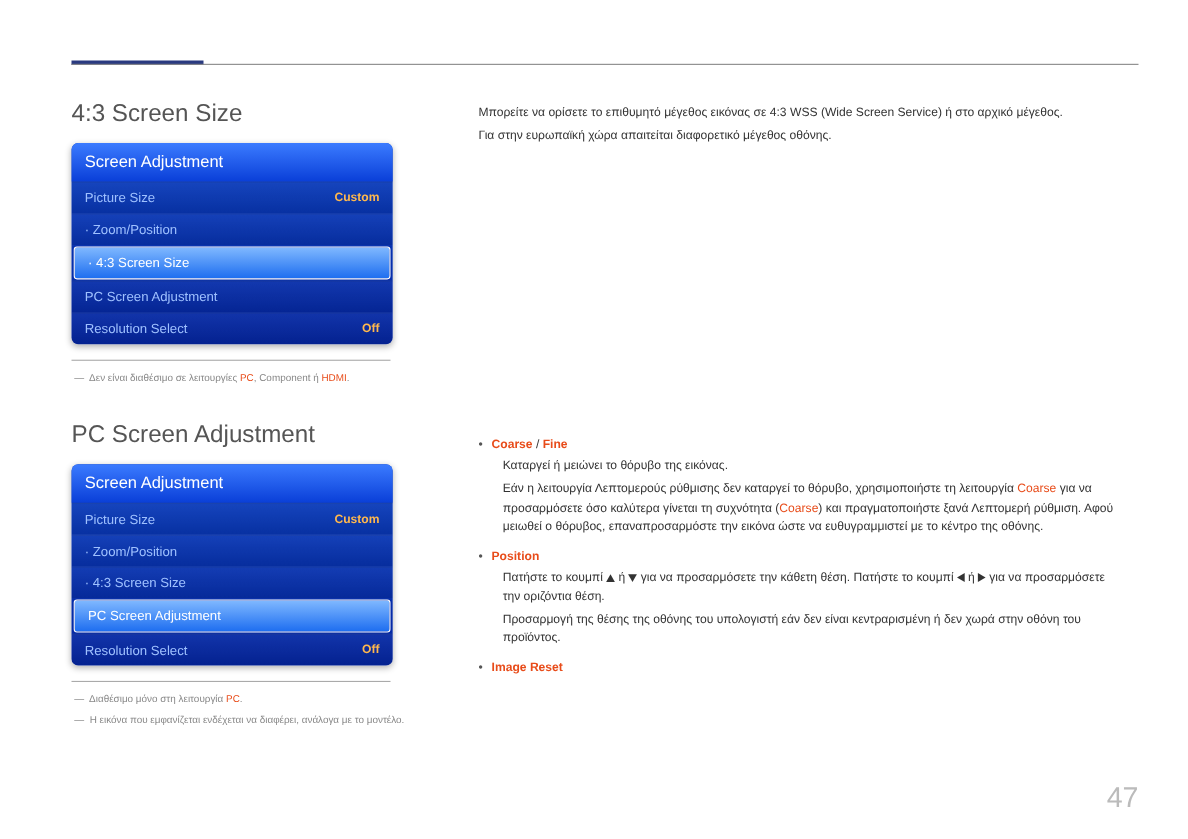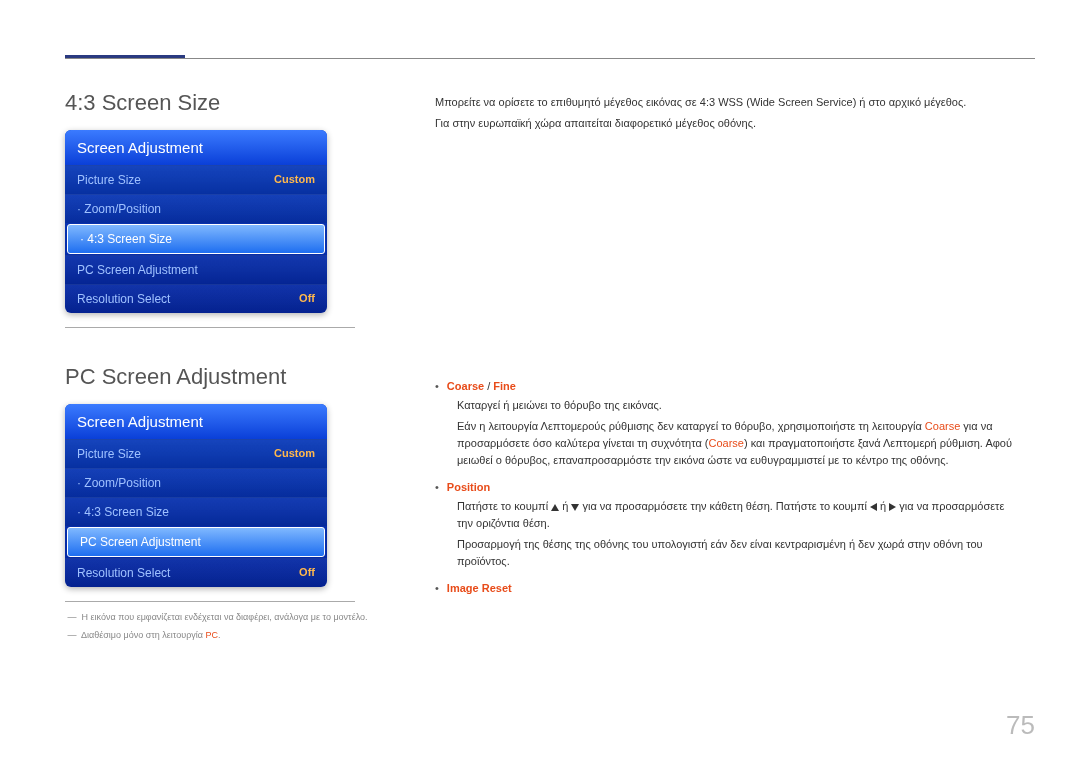--- a/index.html
+++ b/index.html
@@ -50,36 +50,37 @@
     padding-top: 4px;
   }
   .section-title {
     font-size: 22px;
     font-weight: 400;
     color: #555;
     margin-bottom: 14px;
   }
   
   .osd {
-    width: 262px;
+    width: 292px;
     border-radius: 6px;
     overflow: hidden;
     background: linear-gradient(#0a3fbf, #0425a0);
     box-shadow: 0 2px 6px rgba(0,0,0,0.3);
     margin-bottom: 14px;
   }
   .osd-header {
     background: linear-gradient(#3b7bff, #0a3fd8);
     color: #fff;
     font-size: 15px;
     padding: 9px 12px;
   }
   .osd-row {
     display: flex;
     justify-content: space-between;
+    align-items: center;
     padding: 7px 12px;
     color: #9fc1ff;
     font-size: 12px;
     border-top: 1px solid rgba(255,255,255,0.08);
     background: linear-gradient(rgba(255,255,255,0.05), rgba(0,0,0,0.1));
     gap: 31px;
   }
   .osd-row.selected {
     background: linear-gradient(#7fb8ff, #1e6ef0);
     color: #fff;
@@ -154,20 +155,24 @@
         <div class="osd-row">
           <span class="osd-label">PC Screen Adjustment</span>
         </div>
         <div class="osd-row">
           <span class="osd-label">Resolution Select</span>
           <span class="osd-value">Off</span>
         </div>
       </div>
 
       <hr class="left-divider">
+      <div class="footnote">
+        <span class="dash">―</span>
+        <span>Δεν είναι διαθέσιμο σε λειτουργίες </span><span class="accent">PC</span><span>, Component ή </span><span class="accent">HDMI</span><span>.</span>
+      </div>
     </div>
 
     <div class="right-col">
       <p class="right-p">Μπορείτε να ορίσετε το επιθυμητό μέγεθος εικόνας σε 4:3 WSS (Wide Screen Service) ή στο αρχικό μέγεθος.</p>
       <p class="right-p">Για στην ευρωπαϊκή χώρα απαιτείται διαφορετικό μέγεθος οθόνης.</p>
     </div>
   </div>
 
   <div class="two-col section-2">
     <div class="left-col">
@@ -190,25 +195,25 @@
         </div>
         <div class="osd-row">
           <span class="osd-label">Resolution Select</span>
           <span class="osd-value">Off</span>
         </div>
       </div>
 
       <hr class="left-divider">
       <div class="footnote">
         <span class="dash">―</span>
-        <span>Η εικόνα που εμφανίζεται ενδέχεται να διαφέρει, ανάλογα με το μοντέλο.</span>
+        <span>Διαθέσιμο μόνο στη λειτουργία </span><span class="accent">PC</span><span>.</span>
       </div>
       <div class="footnote">
         <span class="dash">―</span>
-        <span>Διαθέσιμο μόνο στη λειτουργία </span><span class="accent">PC</span><span>.</span>
+        <span>Η εικόνα που εμφανίζεται ενδέχεται να διαφέρει, ανάλογα με το μοντέλο.</span>
       </div>
     </div>
 
     <div class="right-col">
       <div class="bullet-row">
         <span class="bullet-dot">•</span>
         <span>
           <span class="accent bullet-title">Coarse</span><span> / </span><span class="accent bullet-title">Fine</span>
         </span>
       </div>
@@ -232,13 +237,13 @@
 
       <div class="bullet-row">
         <span class="bullet-dot">•</span>
         <span class="accent bullet-title">Image Reset</span>
       </div>
     </div>
   </div>
 
 </div>
 
-<div class="page-num">75</div>
+<div class="page-num">47</div>
 
 </body></html>

